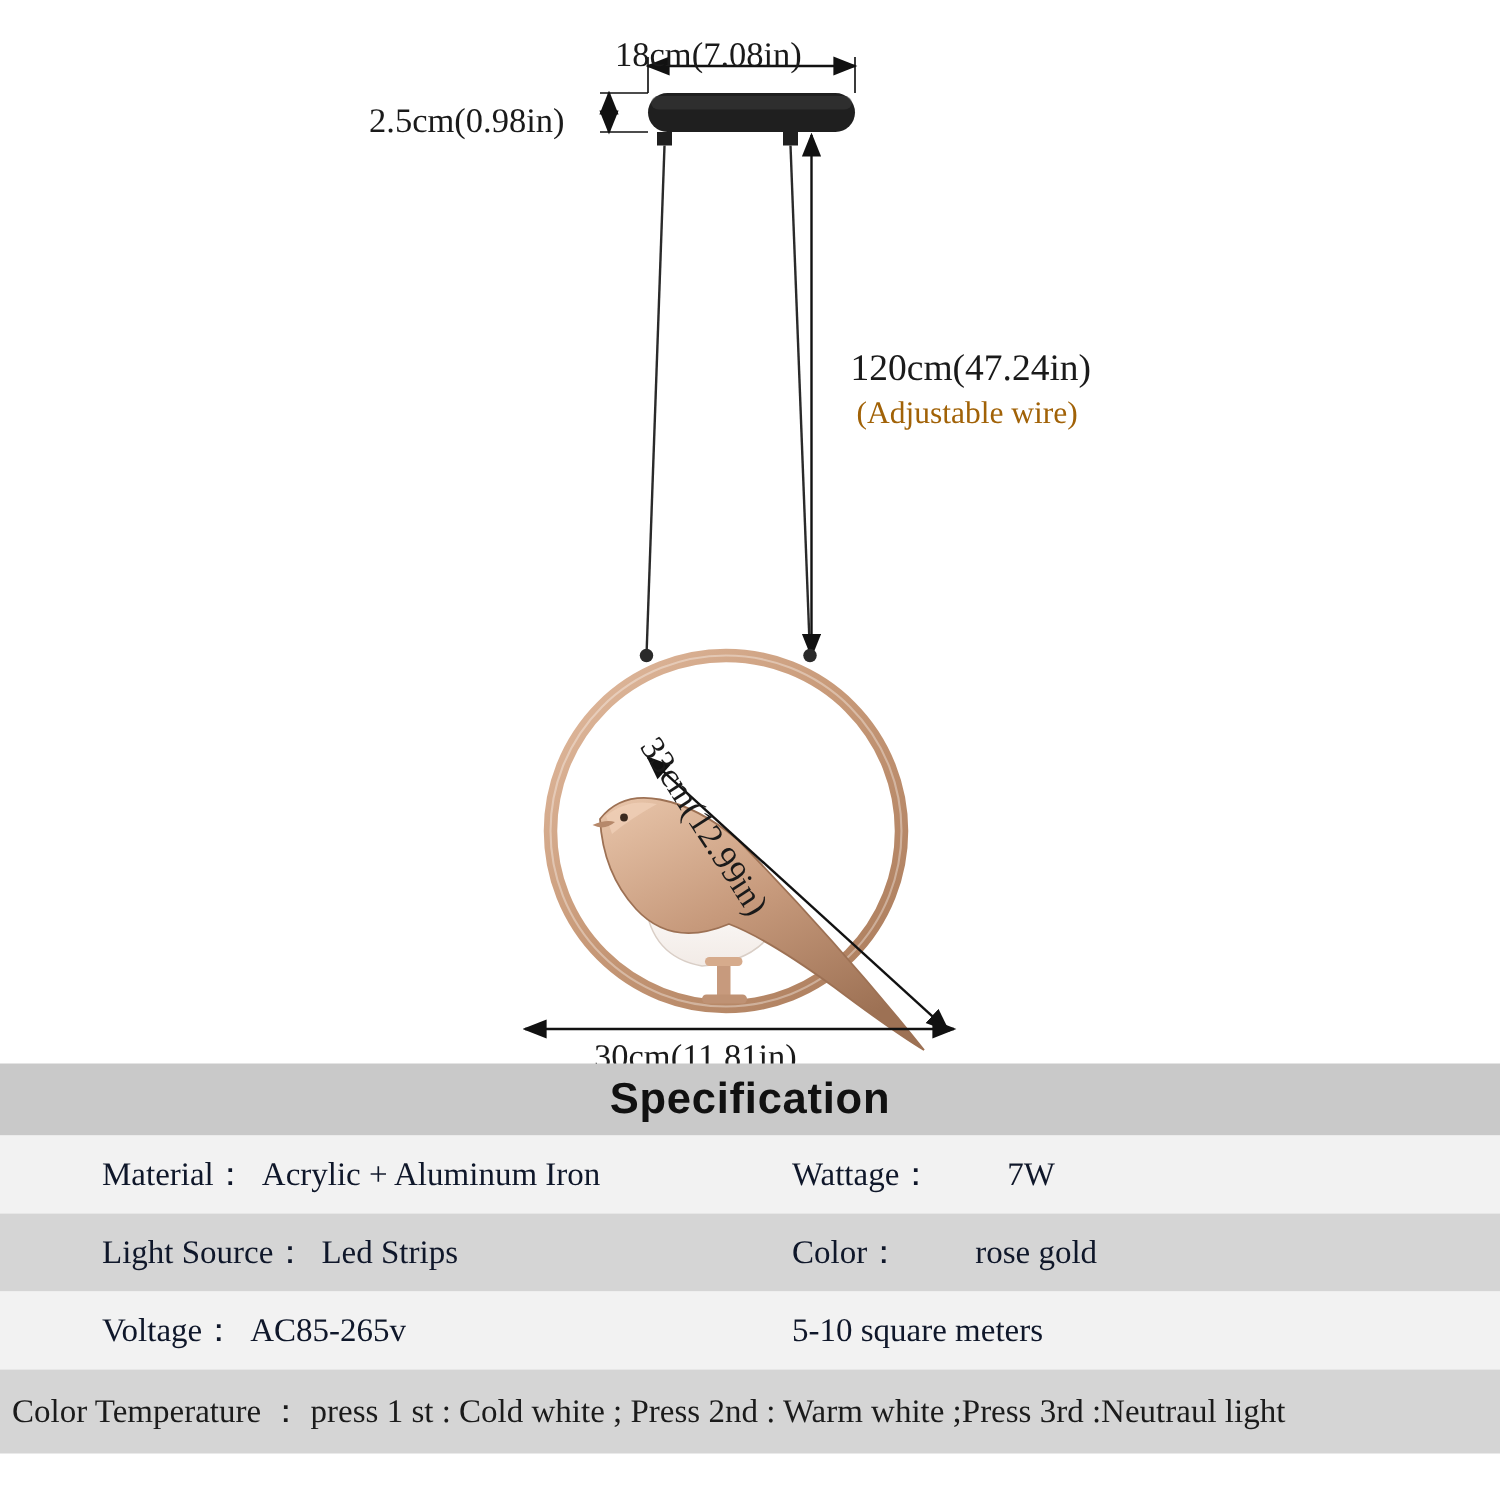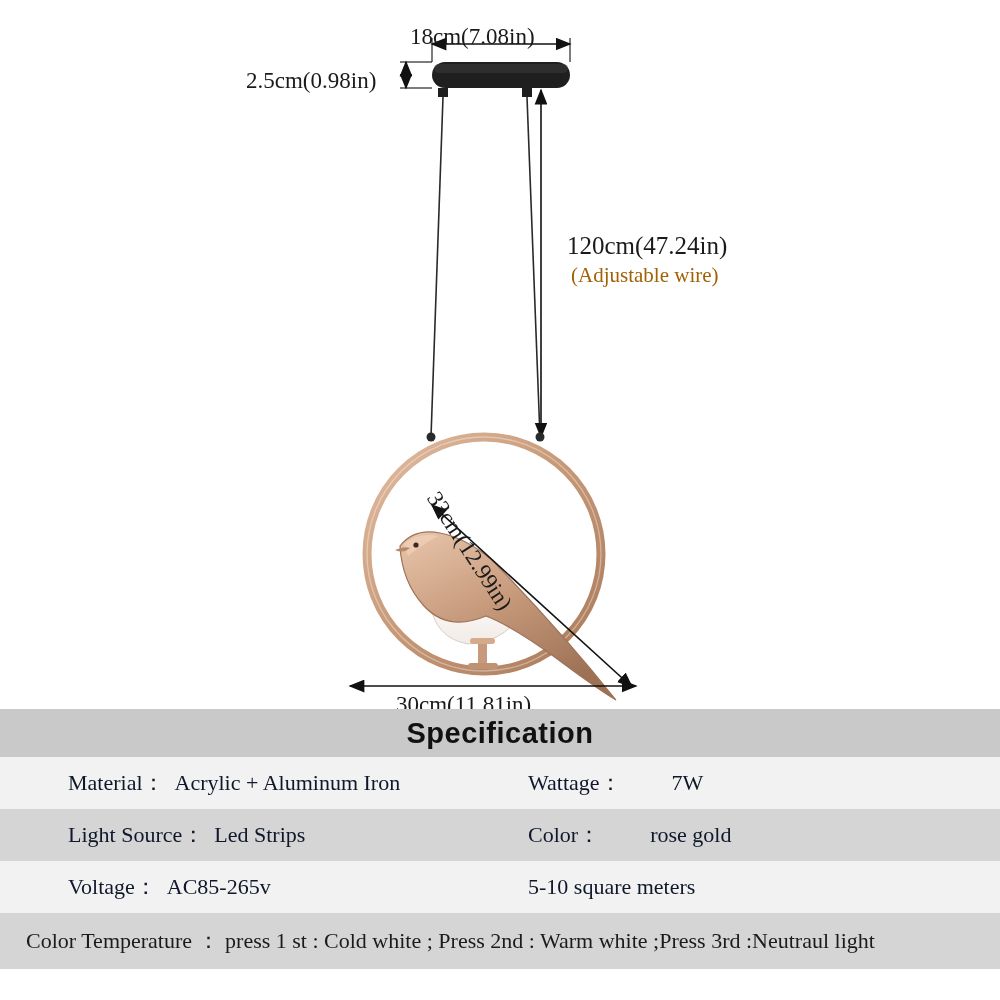--- a/index.html
+++ b/index.html
@@ -106,21 +106,21 @@
     color: #0f172a;
   }
   .spec-cell.right { padding-left: 28px; gap: 40px; }
   .spec-key { margin-right: 10px; }
   .spec-val { }
   #spec-footer {
     height: 56px;
     background: #d5d5d5;
     display: flex;
     align-items: center;
-    padding-left: 26px;
+    padding-left: 8px;
     box-sizing: border-box;
     font-family: "Liberation Serif", serif;
     font-size: 22px;
     color: #1b1b1b;
     white-space: nowrap;
   }
 </style>
 </head>
 <body>
 

